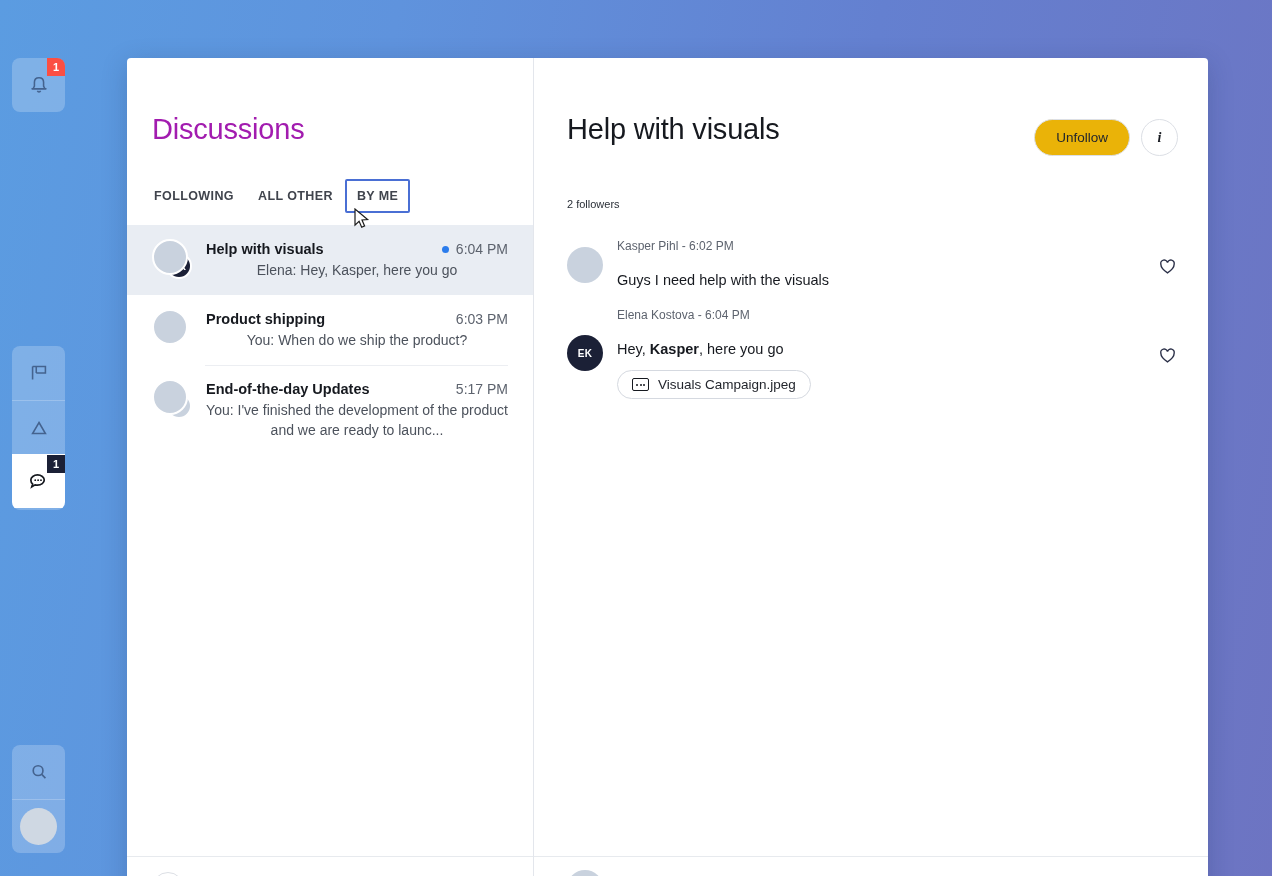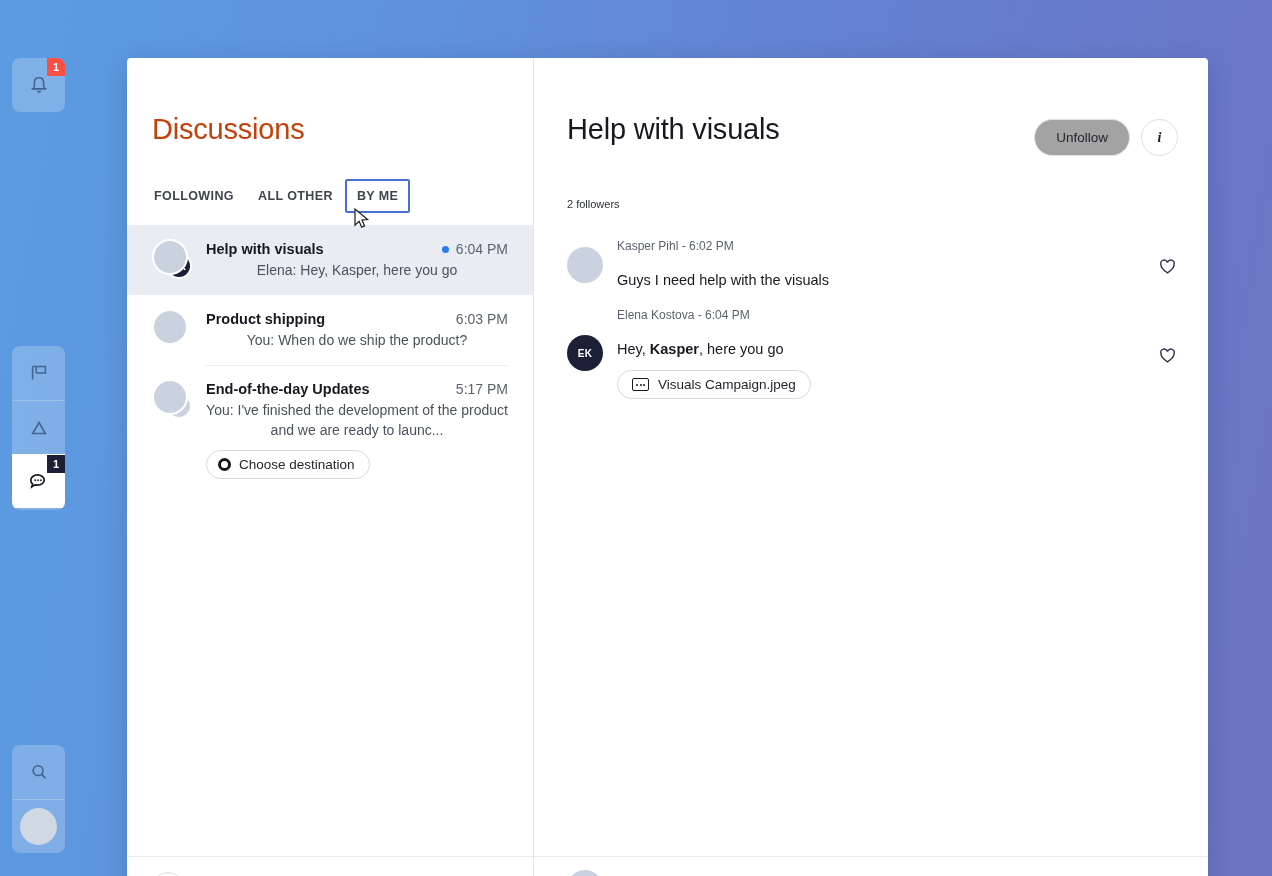--- a/index.html
+++ b/index.html
@@ -61,21 +61,21 @@
   }
 
   
   .pane-left {
     width: 407px; height: 100%;
     border-right: 1px solid #e3e6ec;
     display: flex; flex-direction: column;
     position: relative;
   }
   .pane-title {
-    font-size: 29px; font-weight: 400; color: #c2410c;
+    font-size: 29px; font-weight: 400; color: #a21caf;
     padding: 55px 0 0 25px; letter-spacing: -0.2px;
   }
   .tabs {
     display: flex; align-items: center;
     padding: 33px 0 0 25px; gap: 0;
   }
   .tab {
     font-size: 12.5px; font-weight: 700; letter-spacing: 0.4px;
     color: #40444d; padding: 8px 10px; cursor: pointer;
     border: 2px solid transparent; border-radius: 2px;
@@ -157,21 +157,21 @@
     display: flex; align-items: flex-start;
     padding: 55px 30px 0 33px;
   }
   .thread-title {
     font-size: 29px; font-weight: 400; color: #16191f;
     flex: 1 1 auto; letter-spacing: -0.2px;
   }
   .head-actions { display: flex; align-items: center; gap: 11px; padding-top: 6px; }
   .btn-pill {
     height: 37px; padding: 0 21px; border-radius: 19px;
-    border: 1px solid #dcdfe5; background: #a3a3a3;
+    border: 1px solid #dcdfe5; background: #eab308;
     font-size: 13.5px; color: #23262d; cursor: pointer;
     display: flex; align-items: center;
   }
   .btn-circle {
     width: 37px; height: 37px; border-radius: 50%;
     border: 1px solid #dcdfe5; background: #fff; cursor: pointer;
     display: flex; align-items: center; justify-content: center;
     font-size: 14px; font-weight: 700; font-style: italic; color: #16191f;
     font-family: "Liberation Serif", serif;
   }
@@ -340,24 +340,20 @@
           <span class="av big"><span class="scene"></span></span>
         </div>
         <div class="item-body">
           <div class="item-head">
             <div class="item-title">End-of-the-day Updates</div>
             <div class="item-meta">
               <span class="item-time">5:17 PM</span>
             </div>
           </div>
           <div class="item-prev">You: I've finished the development of the product and we are ready to launc...</div>
-          <div class="chip">
-            <span class="ring"></span>
-            <span>Choose destination</span>
-          </div>
         </div>
       </div>
 
     </div>
 
     <div class="pane-foot">
       <span class="plus-btn">+</span>
 
     </div>
   </div>

